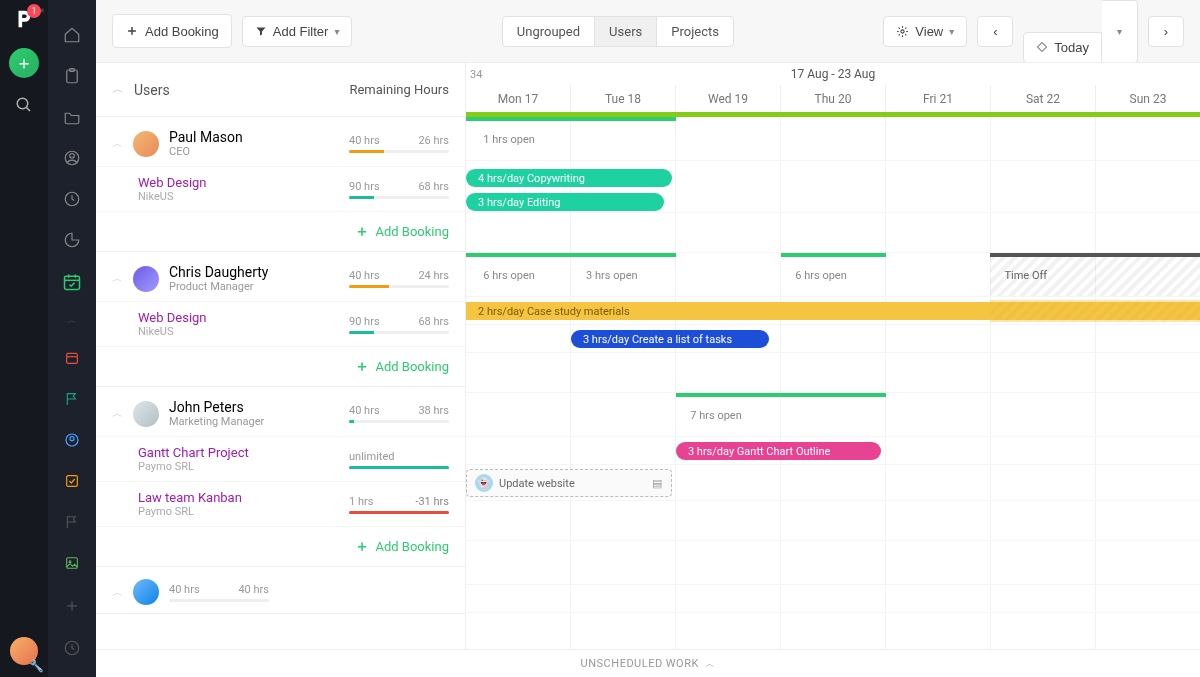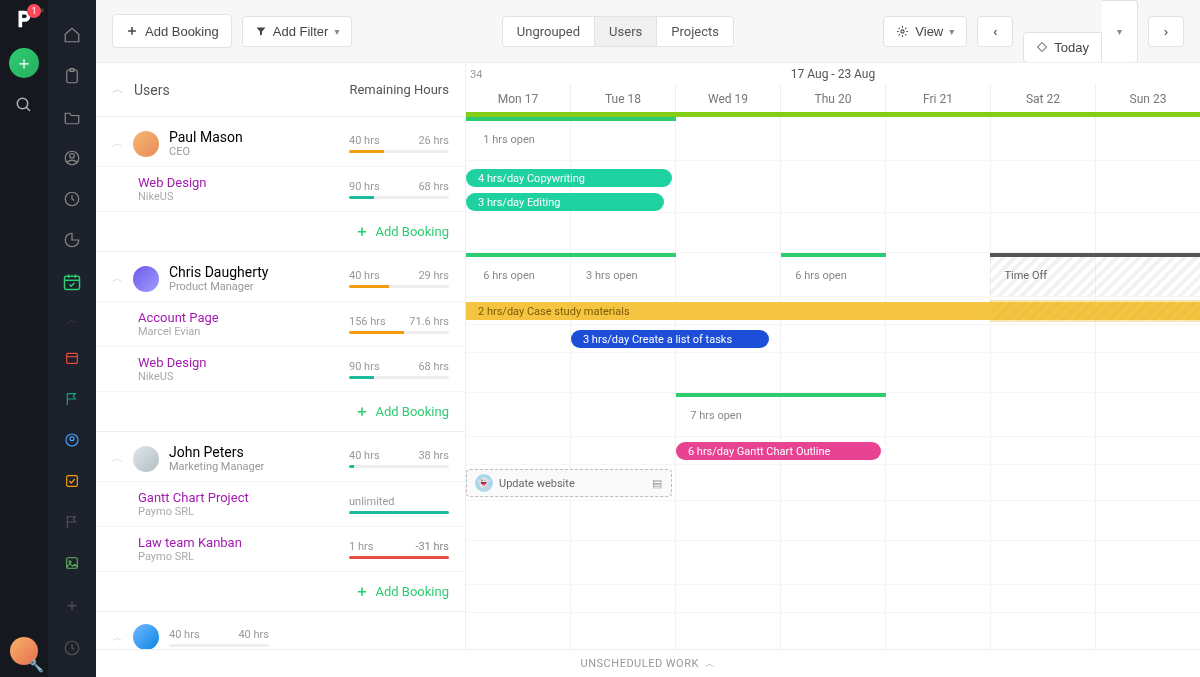--- a/index.html
+++ b/index.html
@@ -310,41 +310,25 @@
     <div class="user-head">
       <span class="caret">︿</span>
       <div class="avatar" style="background:linear-gradient(135deg,#6c5ce7,#a29bfe)"></div>
       <div class="meta">
                 <div class="name">Chris Daugherty</div>
                 <div class="role">Product Manager</div>
               </div>
       <div class="hours-cell">
         <div class="row">
                   <span>40 hrs</span>
-                  <span>29 hrs</span>
+                  <span>24 hrs</span>
                 </div>
         <div class="bar">
                   <div class="fill" style="width:40%;background:#f39c12"></div>
                 </div>
-      </div>
-    </div>
-            <div class="proj-row">
-      <div class="meta">
-                <div class="pname">Account Page</div>
-                <div class="client">Marcel Evian</div>
-              </div>
-      <div class="hours-cell">
-        <div class="row">
-                  <span>156 hrs</span>
-                  <span style="">71.6 hrs</span>
-                </div>
-        <div class="bar">
-                  <div class="fill" style="width:55%;background:#f39c12"></div>
-                </div>
-
       </div>
     </div>
             <div class="proj-row">
       <div class="meta">
                 <div class="pname">Web Design</div>
                 <div class="client">NikeUS</div>
               </div>
       <div class="hours-cell">
         <div class="row">
                   <span>90 hrs</span>
@@ -557,21 +541,21 @@
           <div class="row-lane" style="height:28px">
             <div class="cols">
               <div class="c"></div>
               <div class="c"></div>
               <div class="c"></div>
               <div class="c"></div>
               <div class="c"></div>
               <div class="c"></div>
               <div class="c"></div>
             </div>
-            <div class="bar-chip" style="left:28.6%;width:28%;background:#e84393;color:#fff;top:14px;border-radius:11px">6 hrs/day Gantt Chart Outline</div>
+            <div class="bar-chip" style="left:28.6%;width:28%;background:#e84393;color:#fff;top:14px;border-radius:11px">3 hrs/day Gantt Chart Outline</div>
           </div>
           <div class="row-lane" style="height:36px">
             <div class="cols">
               <div class="c"></div>
               <div class="c"></div>
               <div class="c"></div>
               <div class="c"></div>
               <div class="c"></div>
               <div class="c"></div>
               <div class="c"></div>

